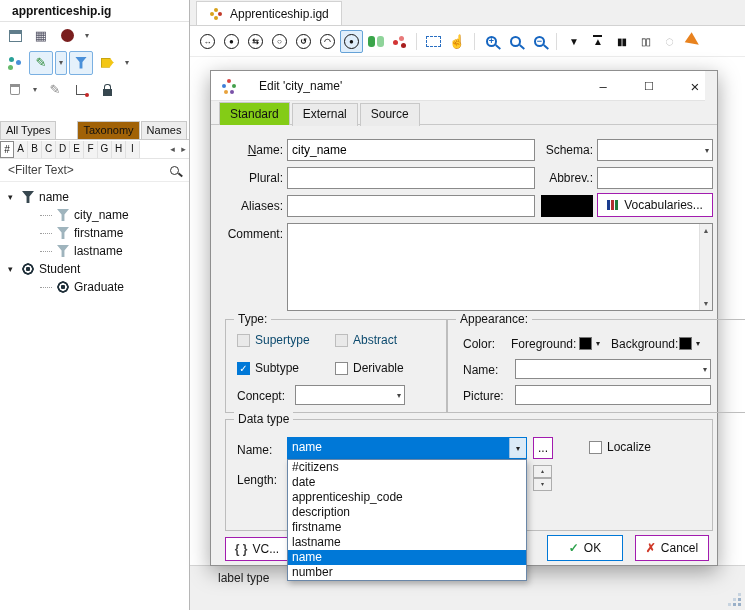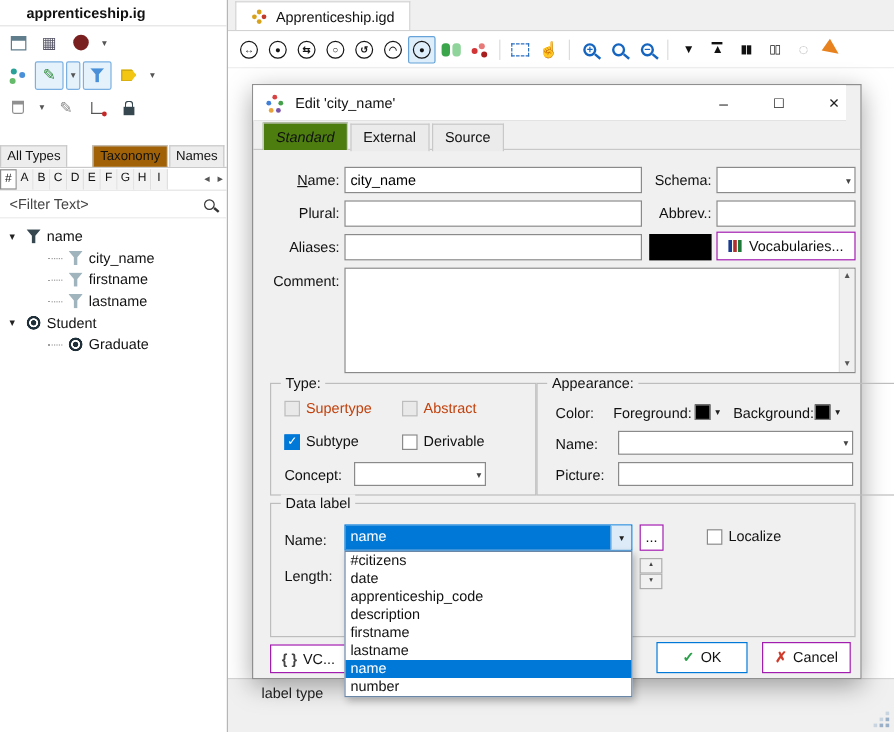--- a/index.html
+++ b/index.html
@@ -1,21 +1,21 @@
 <!DOCTYPE html>
 <html><head>
 <meta charset="utf-8">
 <style>
   html,body { margin:0; padding:0; background:#e8e8e8; font-family:"Liberation Sans",sans-serif; }
   #app { position:relative; width:745px; height:610px; background:#f0f0f0; overflow:hidden; font-size:12px; color:#111; }
   #app * { box-sizing:border-box; }
 
   
   #left { position:absolute; left:0; top:0; width:190px; height:610px; background:#fff; border-right:1px solid #b6b6b6; }
-  .lp-title { height:22px; line-height:22px; padding-left:22px; font-weight:bold; border-bottom:1px solid #e3e3e3; }
+  .lp-title { height:22px; line-height:22px; padding-left:12px; font-weight:bold; border-bottom:1px solid #e3e3e3; }
   .lt-row { display:flex; align-items:center; height:27px; padding-left:3px; gap:2px; }
   .ltbtn { width:24px; height:24px; display:flex; align-items:center; justify-content:center; border:1px solid transparent; }
   .ltbtn.sel { border-color:#7ab0e2; background:#e5f1fb; border-radius:2px; }
   .ltbtn .ic { display:flex; align-items:center; justify-content:center; }
   .lt-glyph .ic { font-size:13px; color:#556; }
   .lt-glyph.green .ic { color:#2e8b3a; }
   .lt-glyph.grey .ic { color:#8a8a8a; }
   .lt-drop { width:12px; } .lt-drop .ic { font-size:8px; color:#555; }
   .lt-window .ic { width:13px; height:12px; border:1.5px solid #607d8b; border-top:4px solid #607d8b; }
   .lt-fcirc .ic { width:13px; height:13px; border-radius:50%; background:#7a1f1f; }
@@ -76,28 +76,28 @@
   .t-sep { width:9px; } .t-sep .ic { width:1px; height:17px; background:#dcdcdc; }
 
   .canvas { position:absolute; left:0; top:57px; right:0; bottom:45px; background:#fff; }
   .statusbar { position:absolute; left:0; right:0; bottom:0; height:45px; background:#f0f0f0; border-top:1px solid #d4d4d4; }
   .status-text { position:absolute; left:28px; top:5px; color:#222; }
   .grip { position:absolute; right:4px; bottom:4px; width:12px; height:12px; }
   .grip::before { content:''; position:absolute; right:0; bottom:0; width:3px; height:3px; background:#9ab0c8; box-shadow:-5px 0 0 #9ab0c8, 0 -5px 0 #9ab0c8, -10px 0 0 #c8d4e0, -5px -5px 0 #c8d4e0, 0 -10px 0 #c8d4e0; }
 
   
   .dlg { position:absolute; left:20px; top:70px; width:508px; height:496px; background:#f0f0f0; border:1px solid #8f8f8f; box-shadow:0 6px 20px rgba(0,0,0,.35); z-index:10; }
-  .dlg-title { position:absolute; top:0; left:0; right:12px; height:30px; background:#fff; display:flex; align-items:center; gap:9px; padding-left:10px; border-bottom:1px solid #e3e3e3; }
+  .dlg-title { position:absolute; top:0; left:0; right:12px; height:30px; background:#fff; display:flex; align-items:center; gap:22px; padding-left:10px; border-bottom:1px solid #e3e3e3; }
   .dlg-logo { width:16px; height:16px; position:relative; }
   .dlg-logo::before { content:''; position:absolute; left:6px; top:1px; width:4px; height:4px; border-radius:50%; background:#d84343; box-shadow:-5px 5px 0 #3f7fd8, 5px 5px 0 #44a04b, -3px 11px 0 #e8a23c, 3px 11px 0 #7a52a8; }
   .cap { position:absolute; top:6px; width:24px; height:18px; display:flex; align-items:center; justify-content:center; font-size:13px; color:#222; }
   .cap-close { right:10px; font-size:15px; } .cap-max { right:56px; font-size:11px; } .cap-min { right:102px; }
   .dlg-tabs { position:absolute; top:31px; left:8px; display:flex; z-index:2; }
   .dtab { padding:3px 10px 4px; border:1px solid #c8c8c8; border-bottom:none; background:#ebebeb; margin-right:2px; position:relative; top:1px; }
-  .dtab.selected { background:#4d7c0f; top:0; padding-top:4px;font-style:italic; }
+  .dtab.selected { background:#84cc16; top:0; padding-top:4px; }
   .tabline { position:absolute; top:53px; left:0; right:0; border-top:1px solid #c8c8c8; }
 
   .flbl { position:absolute; height:16px; }
   .ak::first-letter { text-decoration:underline; }
   input.std, .dd { position:absolute; border:1px solid #8a8a8a; background:#fff; font:12px "Liberation Sans",sans-serif; padding:1px 4px; }
   .dd { display:flex; align-items:center; padding:0 3px 0 4px; }
   .dd .dd-ar { margin-left:auto; font-size:8px; color:#444; }
   .c-name-lbl{left:10px;top:72px;width:62px;text-align:right}
   .c-name-in{left:76px;top:68px;width:248px;height:22px}
   .c-schema-lbl{left:326px;top:72px;width:56px;text-align:right}
@@ -120,21 +120,21 @@
   .grp .legend { position:absolute; top:-8px; left:8px; background:#f0f0f0; padding:0 4px; }
   .g-type{left:14px;top:248px;width:222px;height:94px}
   .g-app{left:236px;top:248px;width:302px;height:94px}
   .g-dt{left:14px;top:348px;width:488px;height:112px}
 
   .cb { position:absolute; display:flex; align-items:center; gap:5px; }
   .cb .box { width:13px; height:13px; border:1px solid #8a8a8a; background:#fff; display:flex; align-items:center; justify-content:center; font-size:10px; color:#fff; }
   .cb.checked .box { background:#0078d7; border-color:#0078d7; }
   .cb.checked .box::after { content:"✓"; }
   .cb.disabled .box { background:#e9e9e9; border-color:#bdbdbd; }
-  .cb.disabled { color:#c2410c; }
+  .cb.disabled { color:#0c4a6e; }
   .p1{left:26px;top:262px} .p2{left:124px;top:262px} .p3{left:26px;top:290px} .p4{left:124px;top:290px}
   .c-concept-lbl{left:26px;top:318px}
   .c-concept-dd{left:84px;top:314px;width:110px;height:20px}
   .c-color-lbl{left:252px;top:266px}
   .c-fg-lbl{left:300px;top:266px}
   .swatch { position:absolute; width:13px; height:13px; background:#000; border:1px solid #777; }
   .sw-ar { position:absolute; font-size:8px; color:#222; }
   .c-fg-sw{left:368px;top:266px} .c-fg-ar{left:385px;top:268px}
   .c-bg-lbl{left:400px;top:266px}
   .c-bg-sw{left:468px;top:266px} .c-bg-ar{left:485px;top:268px}
@@ -475,21 +475,21 @@
       <span class="swatch c-bg-sw"></span>
       <span class="sw-ar c-bg-ar">▾</span>
       <span class="flbl c-task-lbl">Name:</span>
       <span class="dd c-task-dd">
           <span class="dd-ar">▾</span>
         </span>
       <span class="flbl c-pic-lbl">Picture:</span>
       <input class="std c-pic-in" style="">
 
       <div class="grp g-dt">
-        <span class="legend">Data label</span>
+        <span class="legend">Data type</span>
       </div>
       <span class="flbl c-dtname-lbl">Name:</span>
       <div class="combo">
         <span class="combo-val">name</span>
         <span class="combo-btn">▾</span>
       </div>
       <span class="btn c-more">...</span>
       <label class="cb c-localize">
         <span class="box"></span>
         <span>Localize</span>

